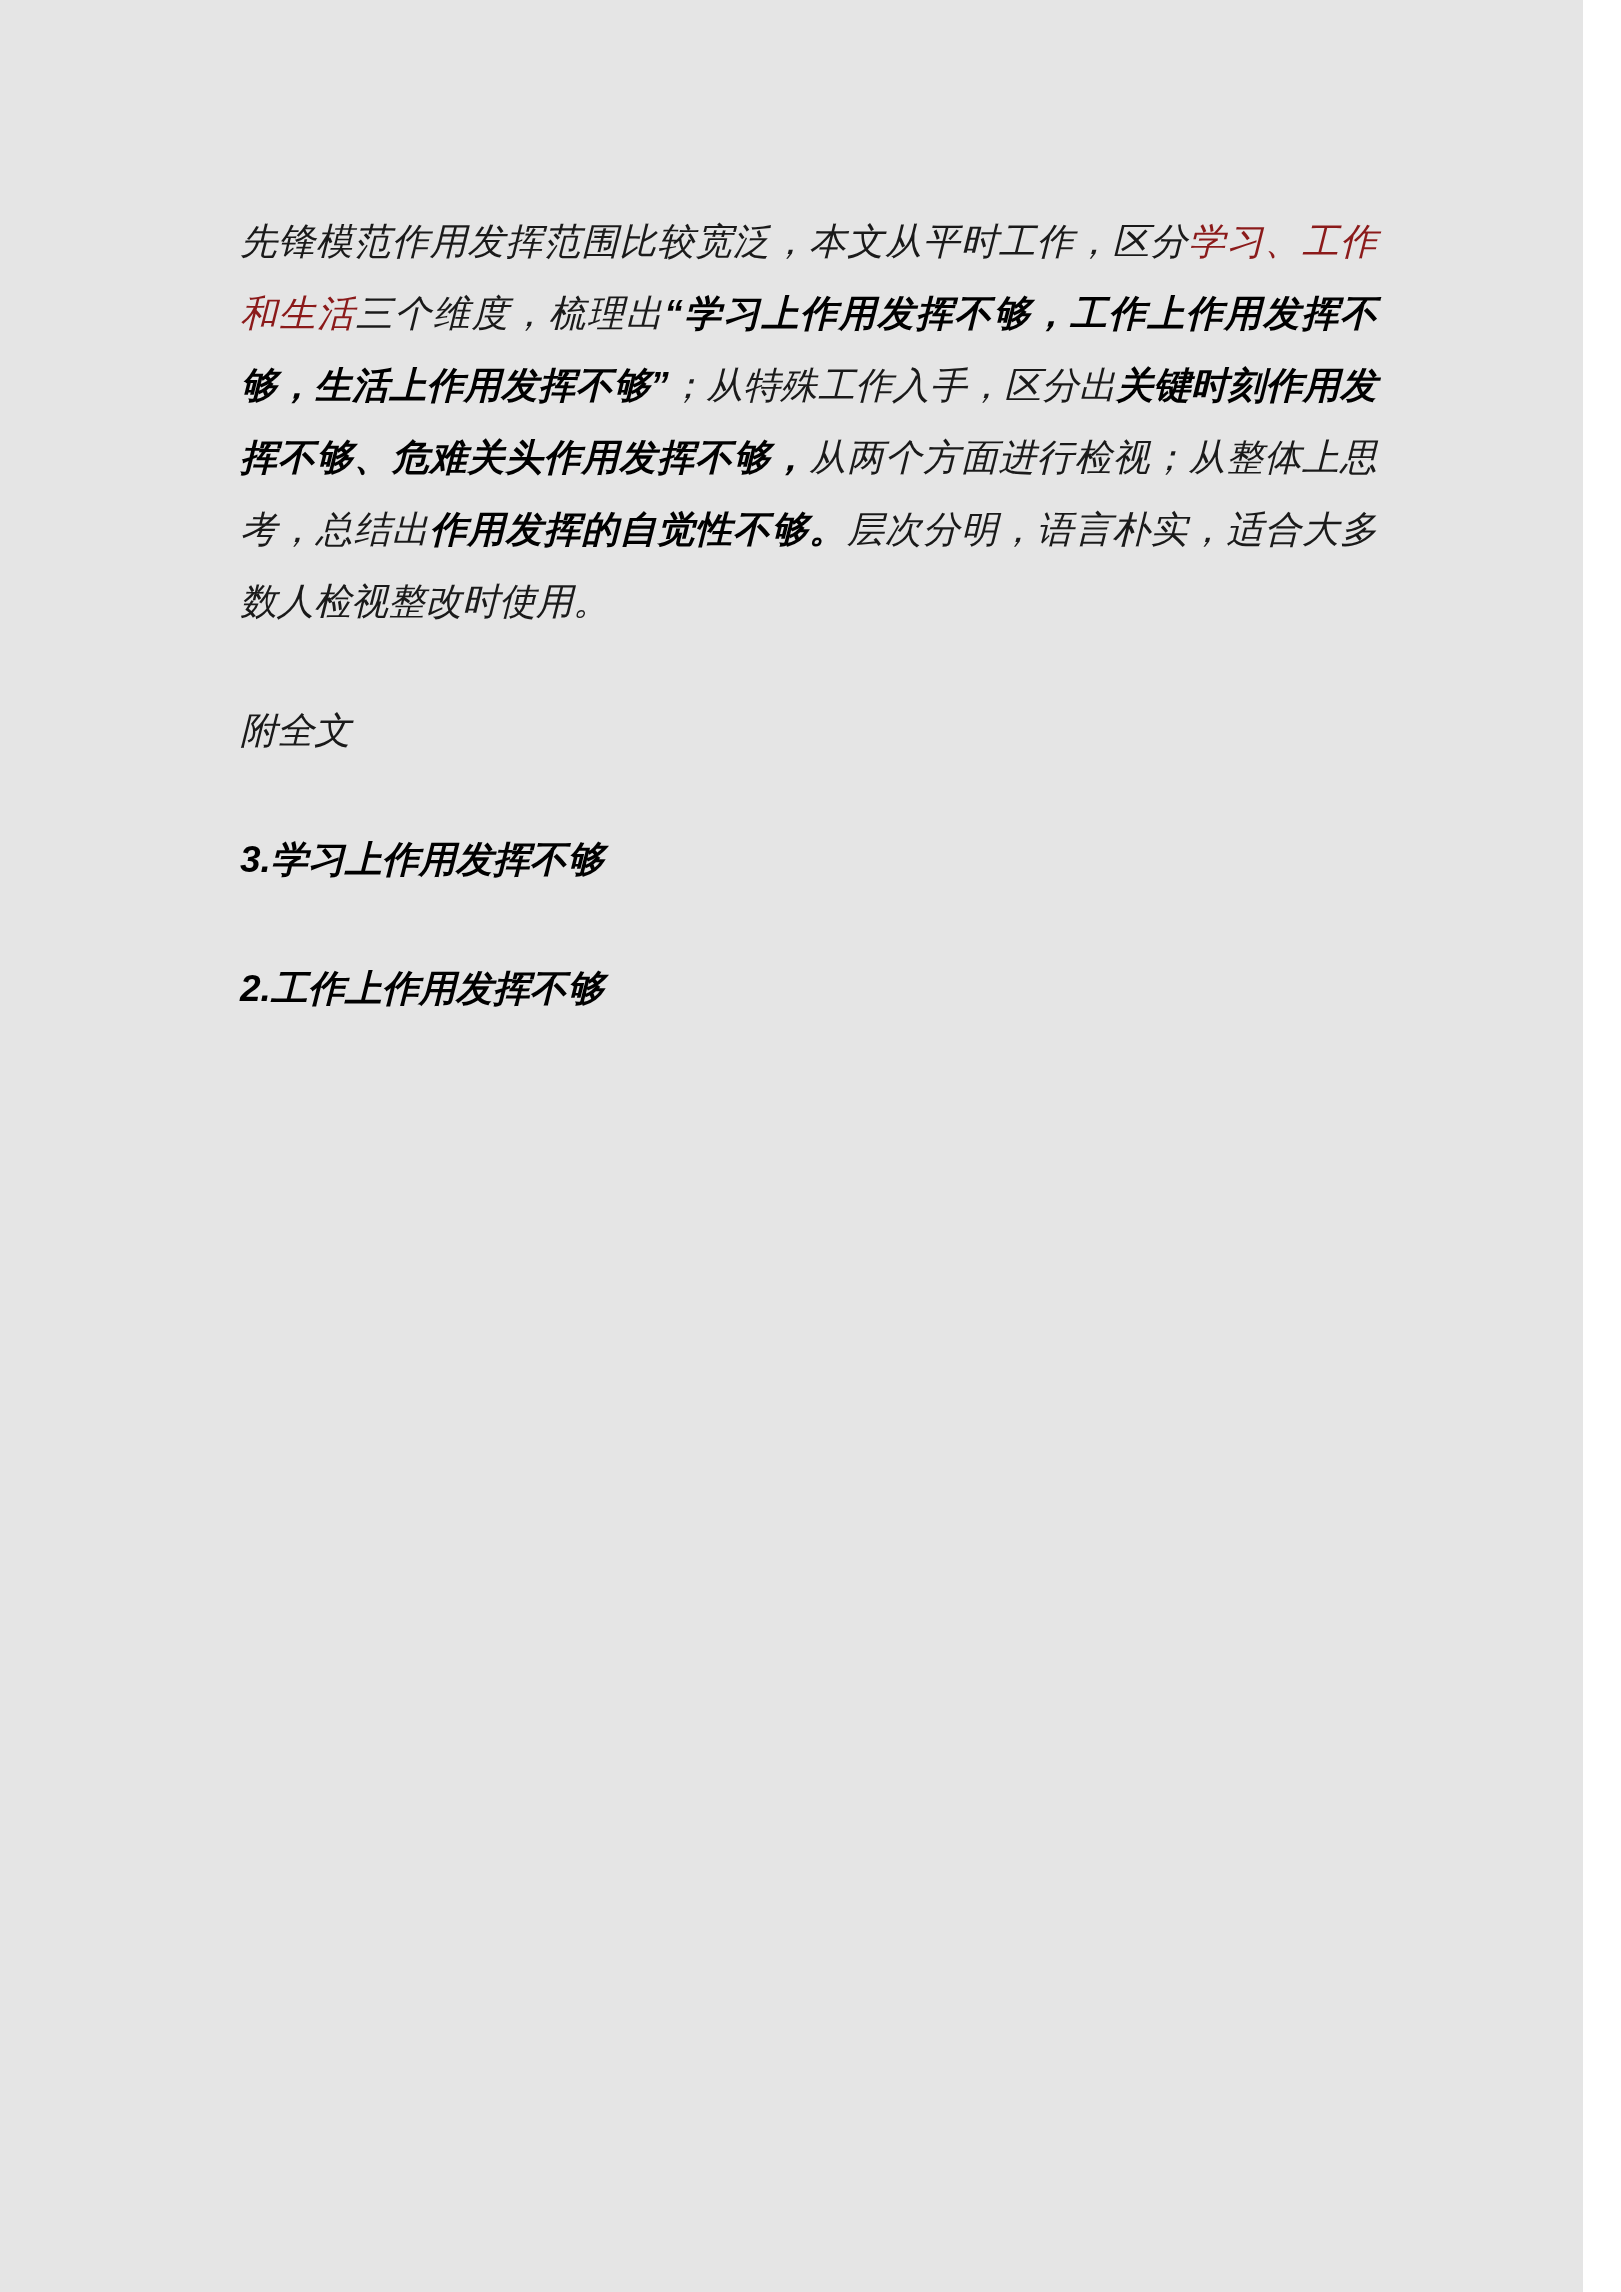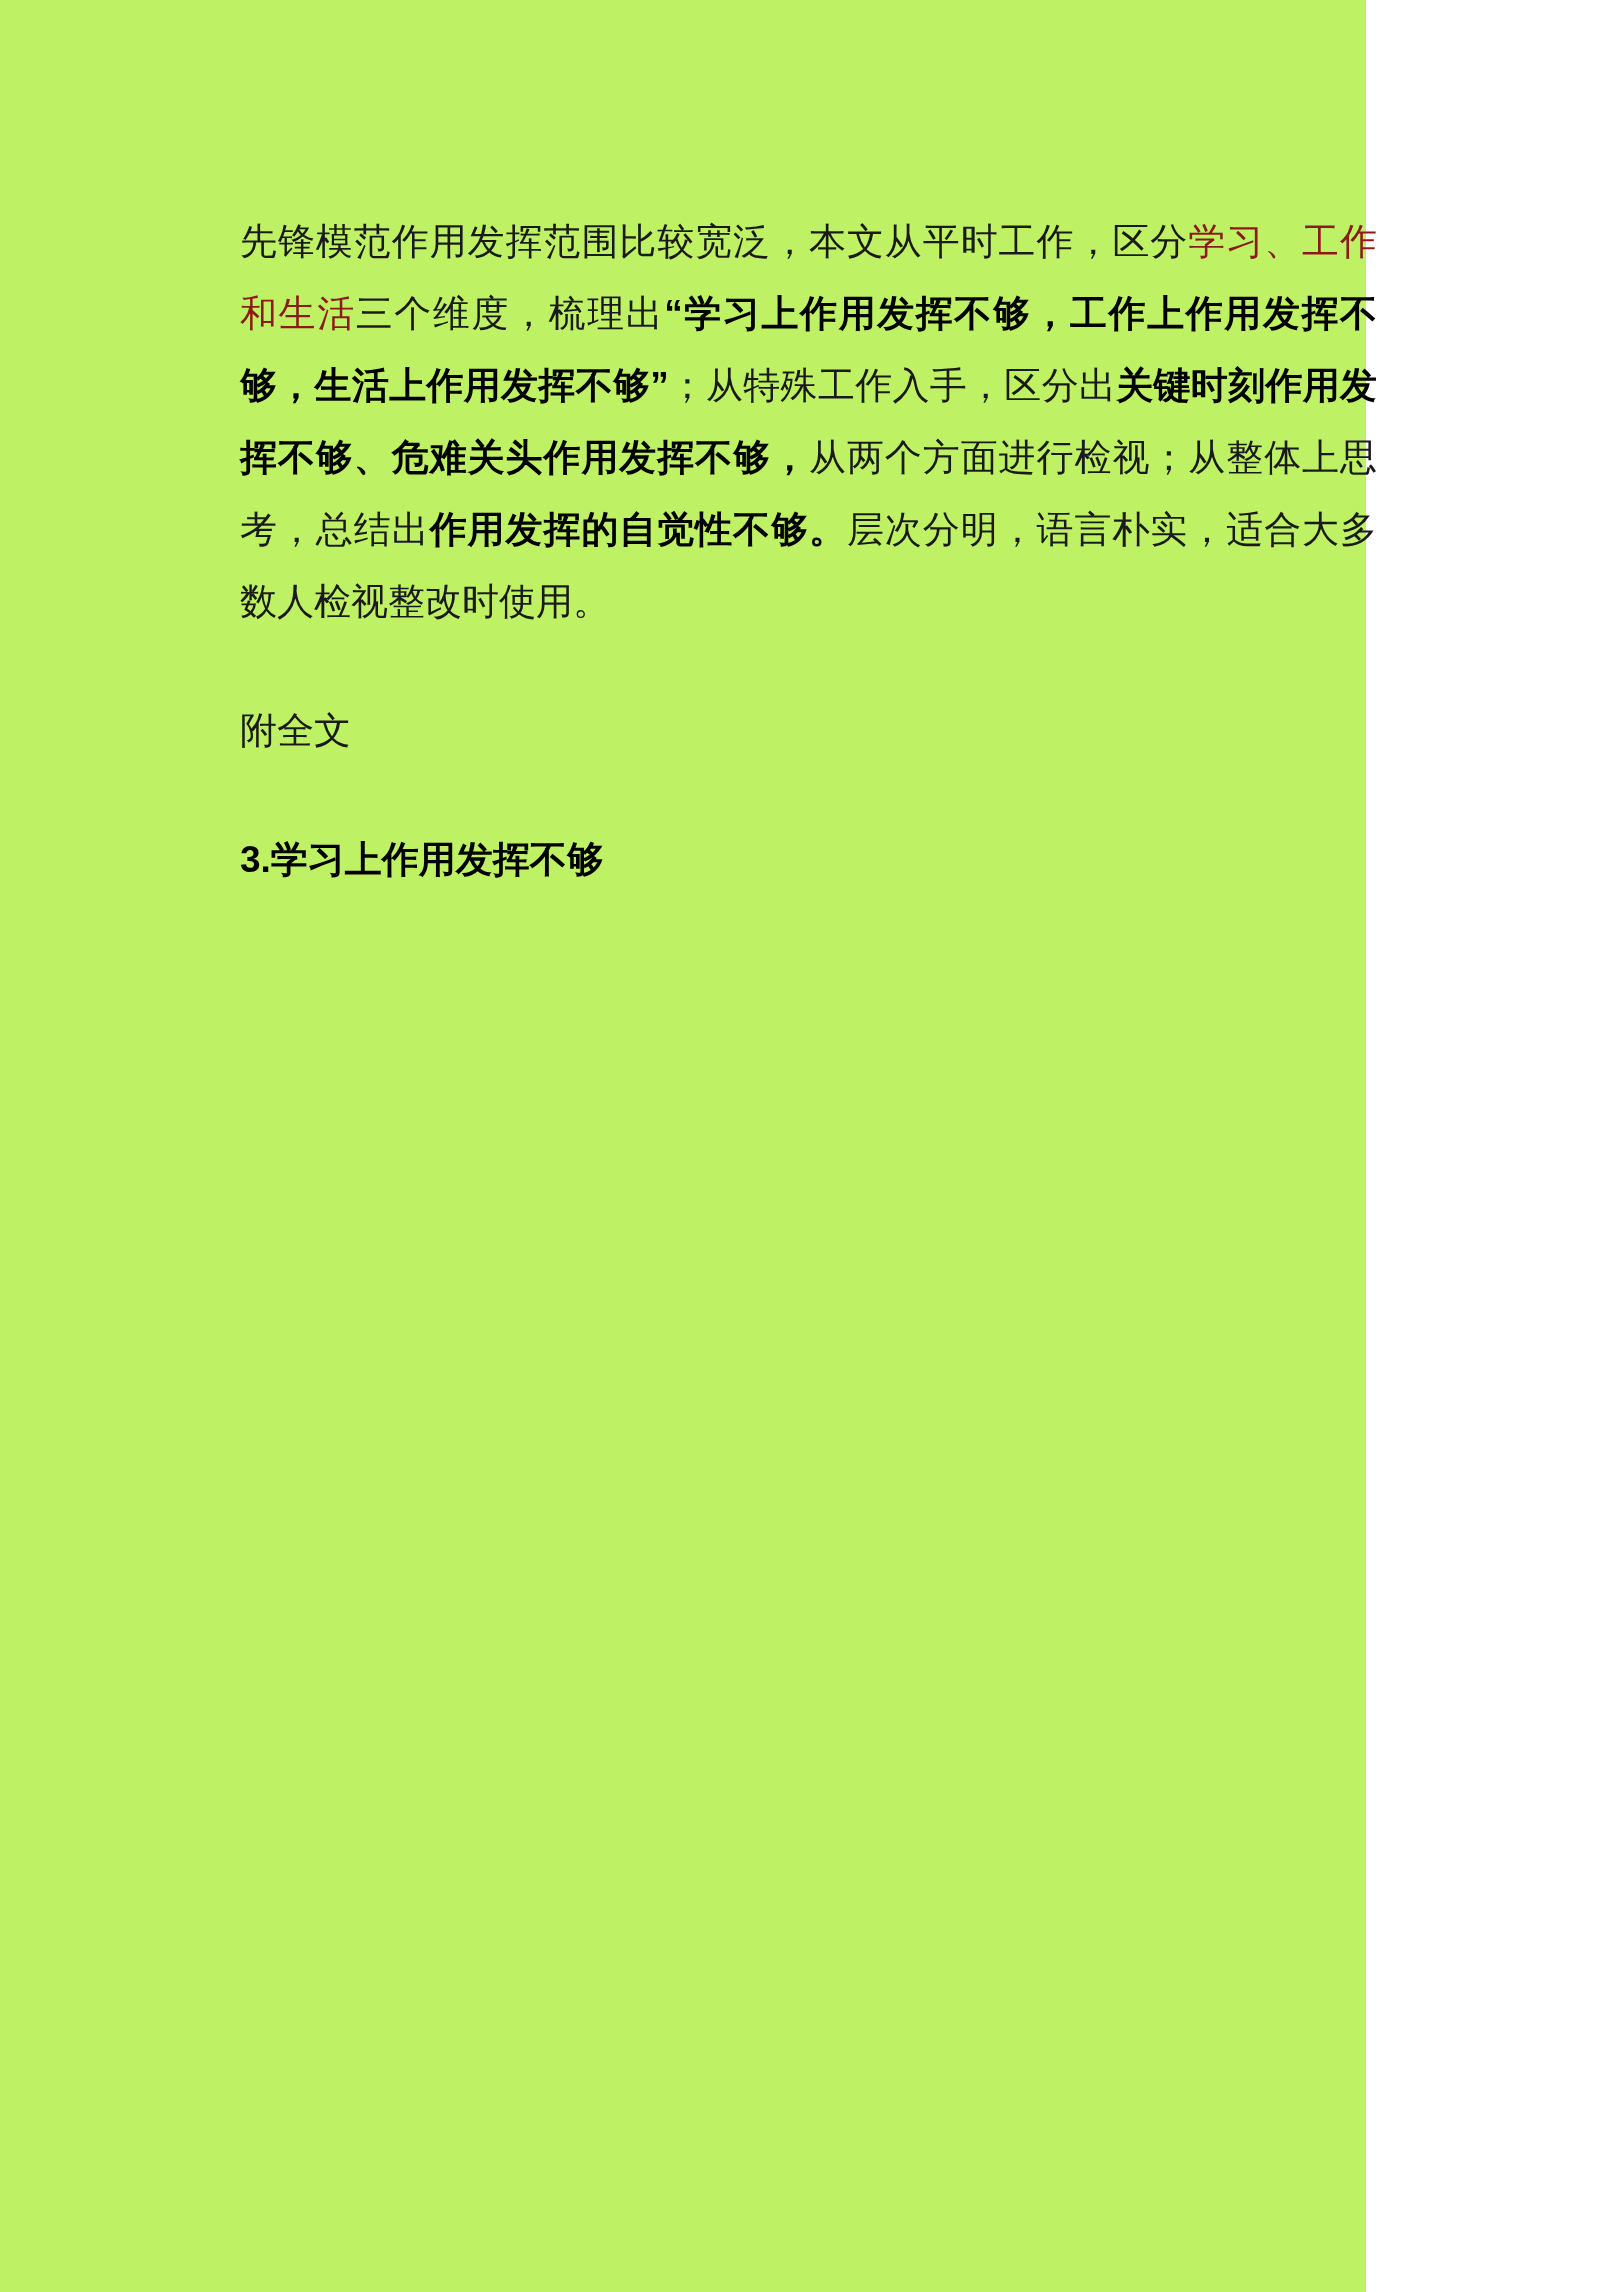--- a/index.html
+++ b/index.html
@@ -10,24 +10,25 @@
     width: 1621px;
     height: 2293px;
     background: #ffffff;
     font-family: "Liberation Sans", "DejaVu Sans", sans-serif;
     -webkit-font-smoothing: antialiased;
     overflow: hidden;
   }
 
   .page {
     position: relative;
-    width: 1366px;
+    width: 1583px;
     height: 2293px;
-    background: #bef264;
+    background: #e5e5e5;
     box-sizing: border-box;
+    font-style: italic;
   }
 
   .content {
     position: absolute;
     left: 240px;
     top: 206px;
     width: 1137px;
   }
 
   p.para {
@@ -73,17 +74,18 @@
 <div class="page">
   <div class="content">
 
     <p class="para spacer-after"><span>先锋模范作用发挥范围比较宽泛，本文从平时工作，区分</span><span class="accent">学习、工作和生活</span><span>三个维度，梳理出</span><span class="strong">“学习上作用发挥不够，工作上作用发挥不够，生活上作用发挥不够”</span><span>；从特殊工作入手，区分出</span><span class="strong">关键时刻作用发挥不够、危难关头作用发挥不够，</span><span>从两个方面进行检视；从整体上思考，总结出</span><span class="strong">作用发挥的自觉性不够。</span><span>层次分明，语言朴实，适合大多数人检视整改时使用。</span></p>
 
     <p class="para spacer-after"><span>附全文</span></p>
 
     <h3 class="heading gap-after"><span class="strong">3.学习上作用发挥不够</span></h3>
 
 
+    <h3 class="heading gap-after"><span class="strong">2.工作上作用发挥不够</span></h3>
 
 
   </div>
 </div>
 
 
 </body></html>

